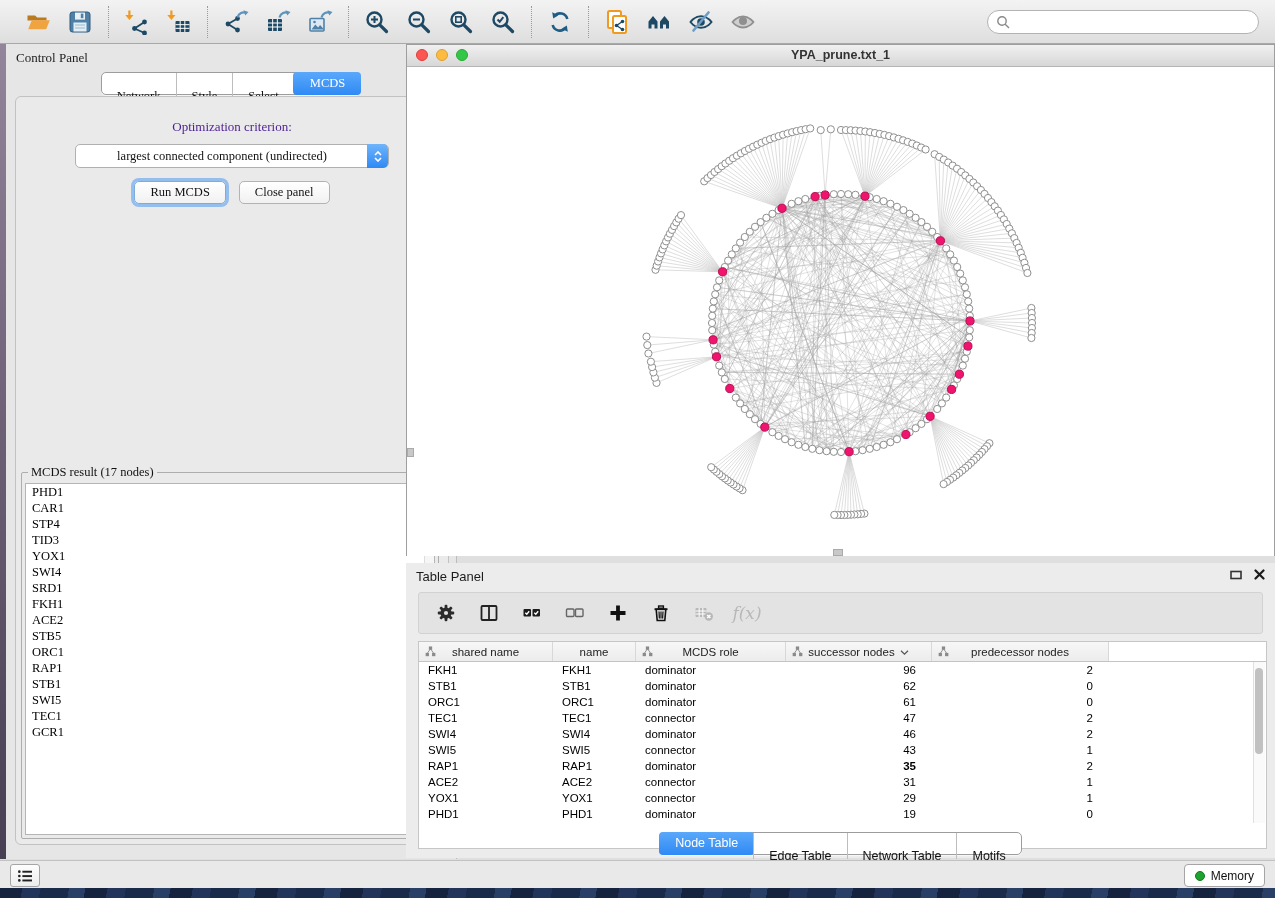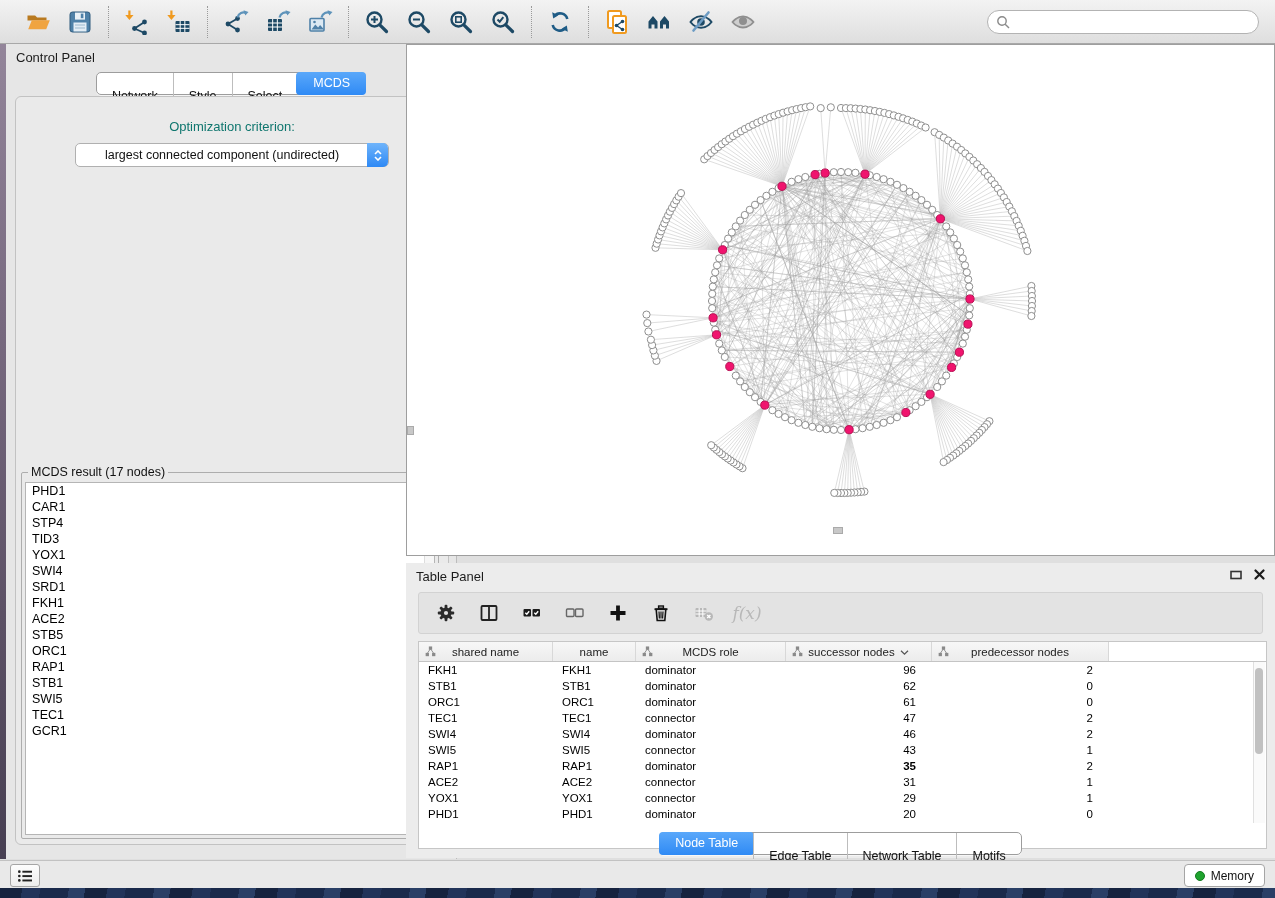--- a/index.html
+++ b/index.html
@@ -17,35 +17,35 @@
   .tb-search{margin-left:auto;margin-right:16px;width:272px;height:24px;background:#fff;
     border:1px solid #b3b3b3;border-radius:13px;display:flex;align-items:center;padding-left:8px;box-sizing:border-box;}
   .tb-search input{border:none;outline:none;flex:1;font-size:12px;background:transparent;height:18px;margin-left:4px;}
   
   .left-strip{position:absolute;left:0;top:44px;width:6px;height:815px;
     background:linear-gradient(180deg,#93859a 0%,#77697f 35%,#5c5165 70%,#473f52 100%);}
   .desktop-bottom{position:absolute;left:0;bottom:0;width:1275px;height:10px;
     background:repeating-linear-gradient(100deg,#16233f 0 22px,#22345a 22px 40px,#1a2a4b 40px 68px,#2a3f66 68px 84px);}
   
   .control-panel{position:absolute;left:6px;top:44px;width:451px;height:815px;background:#e6e6e6;
-    border-right:1px solid #bcbcbc;box-sizing:border-box;}
+    border-right:1px solid #bcbcbc;box-sizing:border-box;font-family:Liberation Serif, serif;}
   .panel-header{height:26px;position:relative;}
   .panel-title{position:absolute;left:10px;top:6px;font-size:13px;color:#1c1c1c;}
   .panel-header-icons{position:absolute;right:10px;top:6px;display:flex;gap:12px;align-items:center;}
   .panel-header-icons svg{display:block;}
   .cp-tabbar{position:absolute;left:0;right:0;top:28px;text-align:center;}
   .segmented{display:inline-flex;background:#fff;border:1px solid #9d9d9d;border-radius:5px;height:21px;
     box-shadow:0 1px 0 rgba(255,255,255,.6);}
   .segment{padding:13px 15px;font-size:12.5px;line-height:21px;color:#111;border-left:1px solid #bdbdbd;}
   .segment:first-child{border-left:none;border-radius:4px 0 0 4px;}
   .segment:last-child{border-radius:0 4px 4px 0;}
   .segment.active{background:linear-gradient(#5aa8fa,#2f8af5);color:#fff;border-radius:4px;margin:-1px;padding:1px 16px 0;line-height:21px;border-left-color:transparent;}
   .cp-content{position:absolute;left:9px;right:7px;top:52px;bottom:14px;
     border:1px solid #c2c2c2;border-radius:6px;background:#eaeaea;}
-  .opt-label{margin-top:22px;text-align:center;font-size:13px;color:#0f766e;}
+  .opt-label{margin-top:22px;text-align:center;font-size:13px;color:#4c1d95;}
   .select-box{margin:9px auto 0;width:314px;height:24px;background:#fff;border:1px solid #b0b0b0;border-radius:5px;
     display:flex;align-items:center;box-sizing:border-box;position:relative;}
   .select-text{flex:1;text-align:center;font-size:12.5px;color:#111;padding-right:20px;}
   .select-stepper{position:absolute;right:0;top:-1px;width:21px;height:24px;border-radius:0 5px 5px 0;
     background:linear-gradient(#6fb4fb,#2e89f5);display:flex;flex-direction:column;align-items:center;justify-content:center;gap:1px;}
   .btn-row{margin-top:13px;display:flex;justify-content:center;gap:13px;}
   .mac-btn{height:23px;padding:0 15px;font-size:12.5px;color:#111;background:linear-gradient(#ffffff,#f1f1f1);
     border:1px solid #b3b3b3;border-radius:5px;font-family:inherit;}
   .mac-btn.focused{box-shadow:0 0 0 3px rgba(90,160,240,.6);border-color:#7aadde;}
   .result-fieldset{position:absolute;left:5px;right:9px;bottom:5px;height:372px;
@@ -282,20 +282,24 @@
       <span class="select-text">largest connected component (undirected)</span>
       <span class="select-stepper">
         <svg width="8" height="5" viewBox="0 0 8 5">
             <polyline points="1,4 4,1 7,4" fill="none" stroke="#fff" stroke-width="1.6"></polyline>
           </svg>
         <svg width="8" height="5" viewBox="0 0 8 5">
             <polyline points="1,1 4,4 7,1" fill="none" stroke="#fff" stroke-width="1.6"></polyline>
           </svg>
       </span>
     </div>
+    <div class="btn-row">
+      <button class="mac-btn focused">Run MCDS</button>
+      <button class="mac-btn">Close panel</button>
+    </div>
     <fieldset class="result-fieldset">
       <legend>MCDS result (17 nodes)</legend>
       <div class="result-list" id="result-list">
         <div class="result-scroll"></div>
       <div class="result-item">PHD1</div>
           <div class="result-item">CAR1</div>
           <div class="result-item">STP4</div>
           <div class="result-item">TID3</div>
           <div class="result-item">YOX1</div>
           <div class="result-item">SWI4</div>
@@ -308,20 +312,28 @@
           <div class="result-item">STB1</div>
           <div class="result-item">SWI5</div>
           <div class="result-item">TEC1</div>
           <div class="result-item">GCR1</div>
         </div>
     </fieldset>
   </div>
 </div>
 
 <div class="network-window">
+  <div class="net-titlebar">
+    <span class="traffic">
+      <span class="tl-red"></span>
+      <span class="tl-yellow"></span>
+      <span class="tl-green"></span>
+    </span>
+    <div class="net-title">YPA_prune.txt_1</div>
+  </div>
   <div class="net-canvas">
     <svg id="graph-svg" width="867" height="488" viewBox="0 0 867 488">
         <line x1="375.0" y1="141.3" x2="441.2" y2="127.2" stroke="#9e9e9e" stroke-width="0.7" opacity="0.42"></line>
         <line x1="375.0" y1="141.3" x2="476.6" y2="134.2" stroke="#9e9e9e" stroke-width="0.7" opacity="0.42"></line>
         <line x1="375.0" y1="141.3" x2="398.3" y2="132.0" stroke="#9e9e9e" stroke-width="0.7" opacity="0.42"></line>
         <line x1="375.0" y1="141.3" x2="314.8" y2="305.4" stroke="#9e9e9e" stroke-width="0.7" opacity="0.42"></line>
         <line x1="375.0" y1="141.3" x2="419.6" y2="384.2" stroke="#9e9e9e" stroke-width="0.7" opacity="0.42"></line>
         <line x1="375.0" y1="141.3" x2="508.6" y2="361.2" stroke="#9e9e9e" stroke-width="0.7" opacity="0.42"></line>
         <line x1="375.0" y1="141.3" x2="469.7" y2="380.0" stroke="#9e9e9e" stroke-width="0.7" opacity="0.42"></line>
         <line x1="375.0" y1="141.3" x2="559.8" y2="227.3" stroke="#9e9e9e" stroke-width="0.7" opacity="0.42"></line>
@@ -1294,21 +1306,21 @@
           <div class="td left" style="width: 134px;">YOX1</div>
           <div class="td left" style="width: 83px;">YOX1</div>
           <div class="td left" style="width: 150px;">connector</div>
           <div class="td right" style="width: 146px;">29</div>
           <div class="td right" style="width: 177px;">1</div>
         </div>
         <div class="tr">
           <div class="td left" style="width: 134px;">PHD1</div>
           <div class="td left" style="width: 83px;">PHD1</div>
           <div class="td left" style="width: 150px;">dominator</div>
-          <div class="td right" style="width: 146px;">20</div>
+          <div class="td right" style="width: 146px;">19</div>
           <div class="td right" style="width: 177px;">0</div>
         </div>
       </div>
     <div class="vscroll">
         <div class="vthumb"></div>
       </div>
   </div>
   <div class="tp-tabs"><span class="segmented" id="tp-tabs">
         <span class="segment active">Node Table</span>
         <span class="segment">Edge Table</span>

